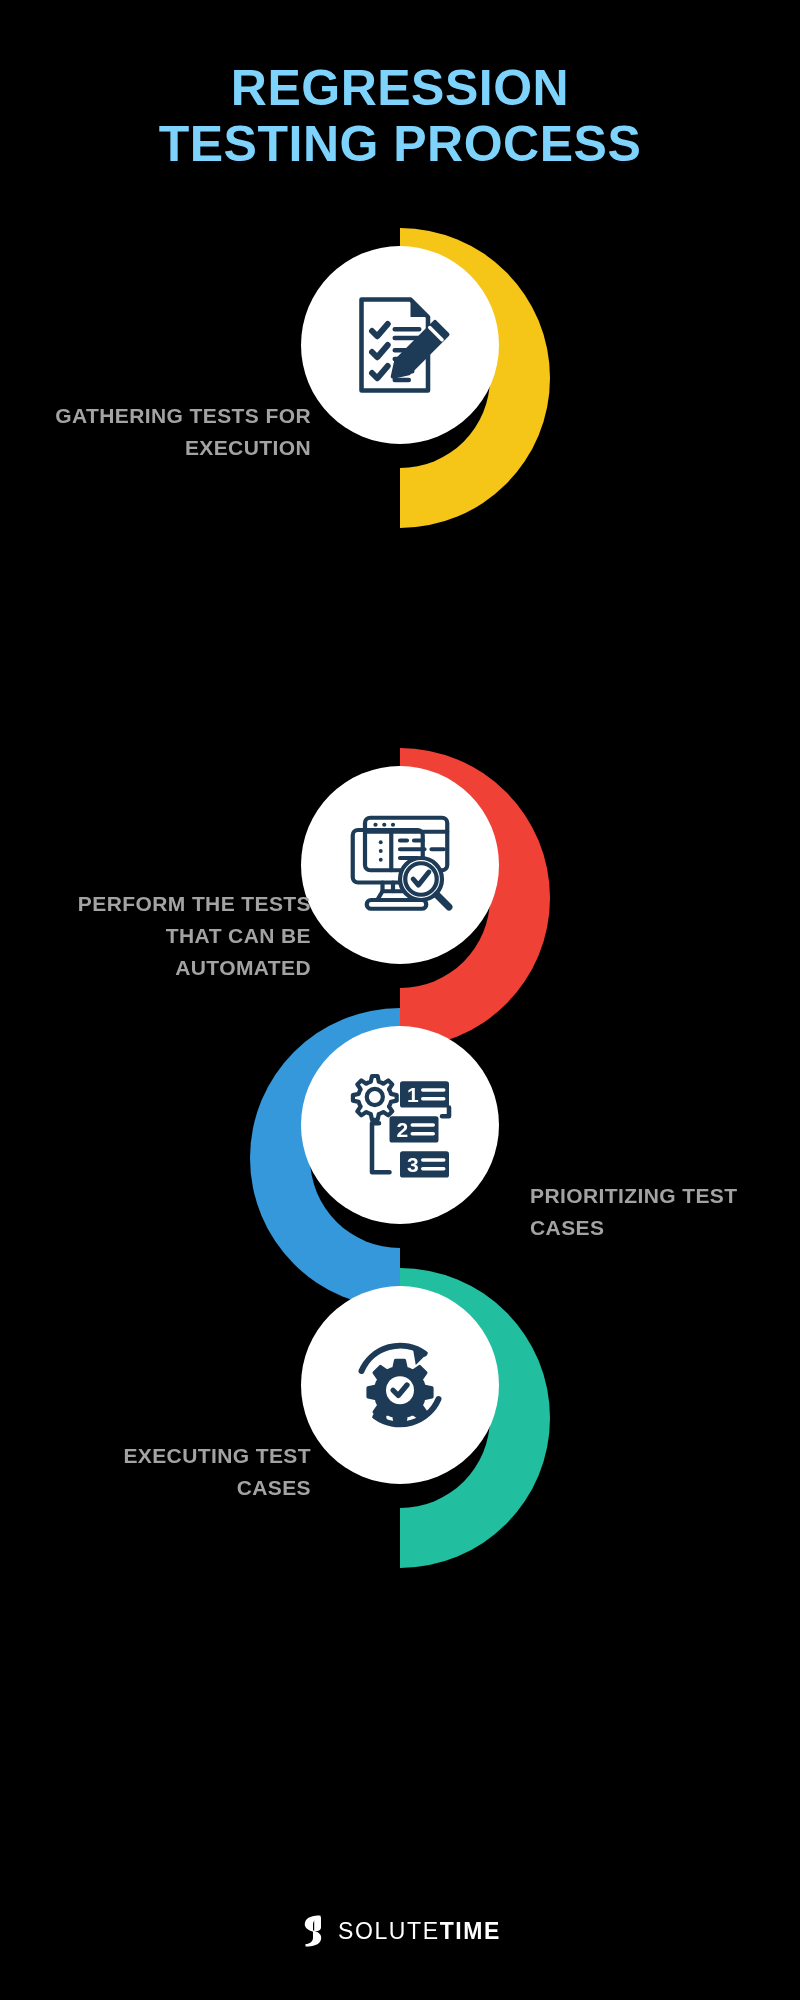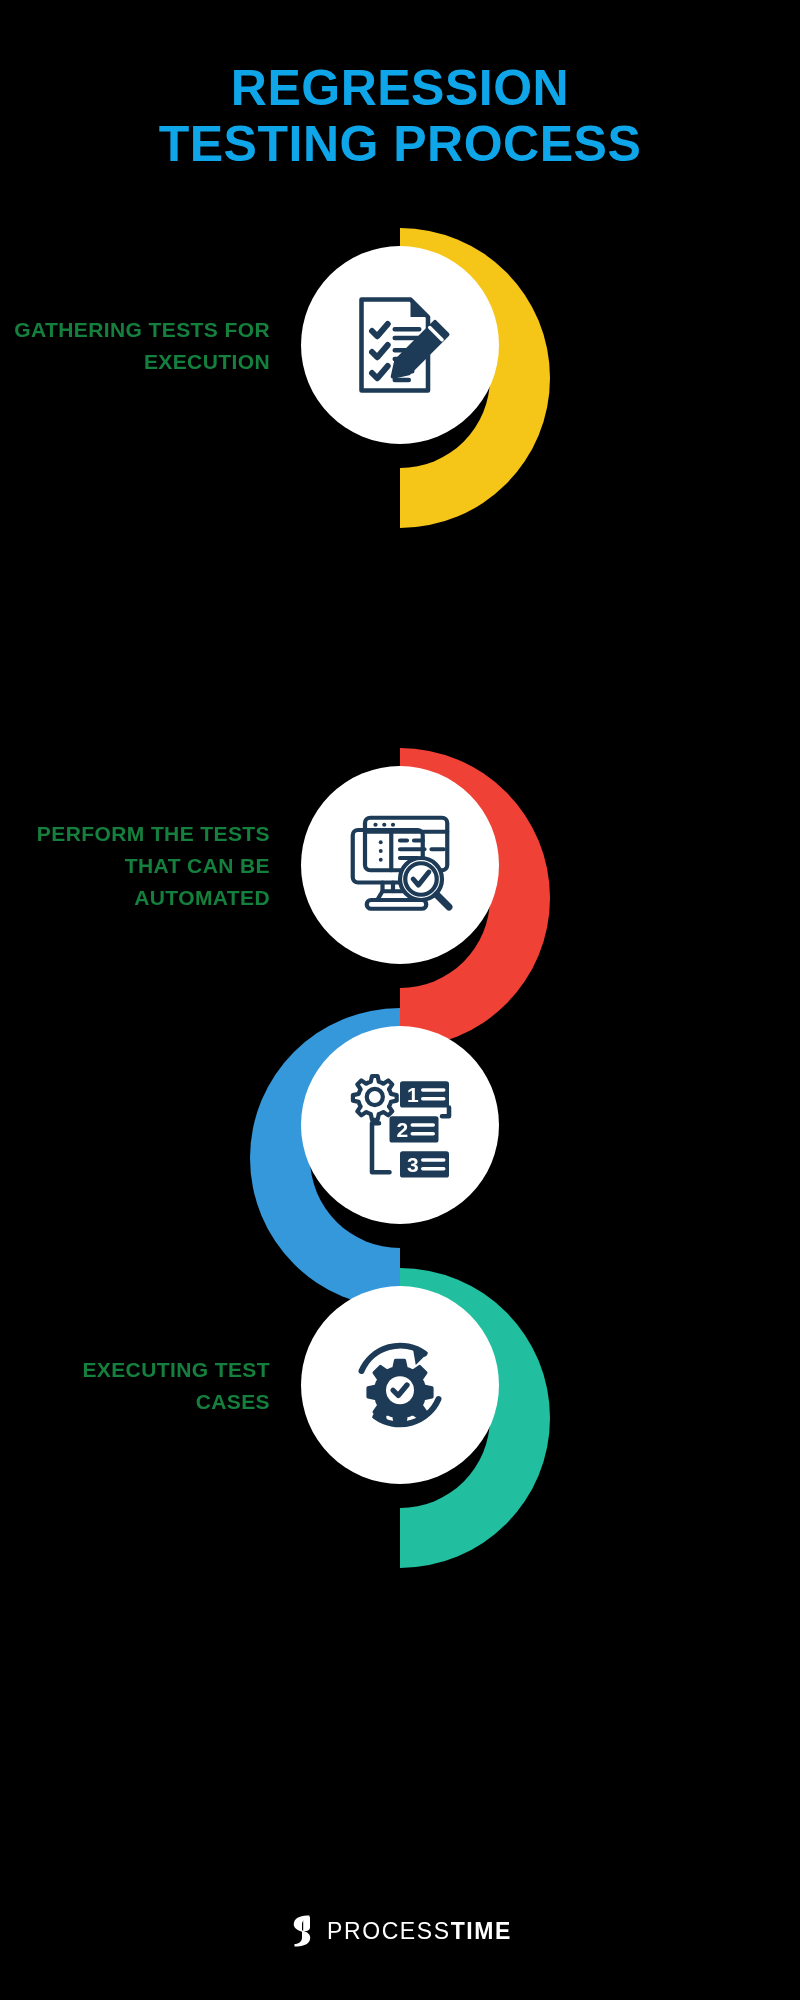--- a/index.html
+++ b/index.html
@@ -15,21 +15,21 @@
 
   
   .title-block {
     position: absolute;
     top: 60px;
     left: 0;
     width: 800px;
     text-align: center;
   }
   .title-line {
-    color: #0ea5e9;
+    color: #7dd3fc;
     font-size: 50px;
     font-weight: bold;
     letter-spacing: 0.5px;
     line-height: 1.12;
     text-transform: uppercase;
   }
 
   
   .flow {
     position: absolute;
@@ -89,28 +89,29 @@
   .disc svg { width: 112px; height: 112px; display: block; }
 
   
   .label {
     position: absolute;
     top: 0;
     width: 260px;
     height: 236px;
     display: flex;
     flex-direction: column;
-    justify-content: center;
-    color: #15803d;
+    justify-content: flex-end;
+    color: #a3a3a3;
     font-size: 21px;
     font-weight: bold;
     line-height: 1.52;
     letter-spacing: 0.4px;
     text-transform: uppercase;
     z-index: 5;
+    margin-left: 41px;
   }
   .label.left  { left: 10px;  text-align: right;  align-items: flex-end; }
   .label.right { right: 10px; left: auto; text-align: left; align-items: flex-start; }
 
   
   .footer {
     position: absolute;
     bottom: 52px;
     left: 0;
     width: 800px;
@@ -186,20 +187,23 @@
           <circle cx="44" cy="40" r="9"></circle>
           <path d="M39.5 40 l3 3.5 l6 -7.5" stroke-width="2.8"></path>
           <path d="M53 49 l7 7" stroke-width="4"></path>
         </svg>
       </span>
     </div>
   </div>
 
   <div class="step" style="top:780px;">
     <div class="arc left" style="border-left-color:#3498DB;border-top-color:#3498DB;border-bottom-color:#3498DB;"></div>
+    <div class="label right">
+      <span>PRIORITIZING TEST CASES</span>
+    </div>
     <div class="disc">
       <span>
         <svg viewBox="0 0 64 64" fill="none" stroke="#1D3B56" stroke-width="2.4" stroke-linecap="round" stroke-linejoin="round">
           <path d="M16 4 l3.2 0 l.7 3.3 a8 8 0 0 1 2.6 1.1 l2.8 -1.9 l2.3 2.3 l-1.9 2.8 a8 8 0 0 1 1.1 2.6 l3.3 .7 v3.2 l-3.3 .7 a8 8 0 0 1 -1.1 2.6 l1.9 2.8 l-2.3 2.3 l-2.8 -1.9 a8 8 0 0 1 -2.6 1.1 l-.7 3.3 h-3.2 l-.7 -3.3 a8 8 0 0 1 -2.6 -1.1 l-2.8 1.9 l-2.3 -2.3 l1.9 -2.8 a8 8 0 0 1 -1.1 -2.6 l-3.3 -.7 v-3.2 l3.3 -.7 a8 8 0 0 1 1.1 -2.6 l-1.9 -2.8 l2.3 -2.3 l2.8 1.9 a8 8 0 0 1 2.6 -1.1 Z"></path>
           <circle cx="17.6" cy="16" r="4.6"></circle>
           <rect x="32" y="7" width="28" height="15" rx="1.5" fill="#1D3B56" stroke="none"></rect>
           <text x="36" y="19" font-family="Liberation Sans, sans-serif" font-size="12" font-weight="bold" fill="#FFFFFF" stroke="none">1</text>
           <path d="M45 12 h12 M45 17 h12" stroke="#FFFFFF" stroke-width="2"></path>
           <rect x="26" y="27" width="28" height="15" rx="1.5" fill="#1D3B56" stroke="none"></rect>
           <text x="30" y="39" font-family="Liberation Sans, sans-serif" font-size="12" font-weight="bold" fill="#FFFFFF" stroke="none">2</text>
@@ -238,15 +242,15 @@
 
 <div class="footer">
   <span>
     <svg class="logo-mark" viewBox="0 0 28 34" fill="#FFFFFF">
       <path d="M21.5 1.5 C14 1.5 7.5 3 6 8.5 c-1.3 4.8 2.6 7.6 8 9.2 v-7.2 c0 -4 3 -6.4 7.5 -6.6 Z"></path>
       <path d="M22 3 v10.6 c0 1.9 -1.4 3.3 -3.3 3.3 h-3.5 V3 Z"></path>
       <path d="M6.5 32.5 c7.5 0 14 -1.5 15.5 -7 c1.3 -4.8 -2.6 -7.6 -8 -9.2 v7.2 c0 4 -3 6.4 -7.5 6.6 Z"></path>
     </svg>
   </span>
   <span class="logo-text">
-    <span class="thin">PROCESS</span><span class="bold">TIME</span>
+    <span class="thin">SOLUTE</span><span class="bold">TIME</span>
   </span>
 </div>
 
 </body></html>

